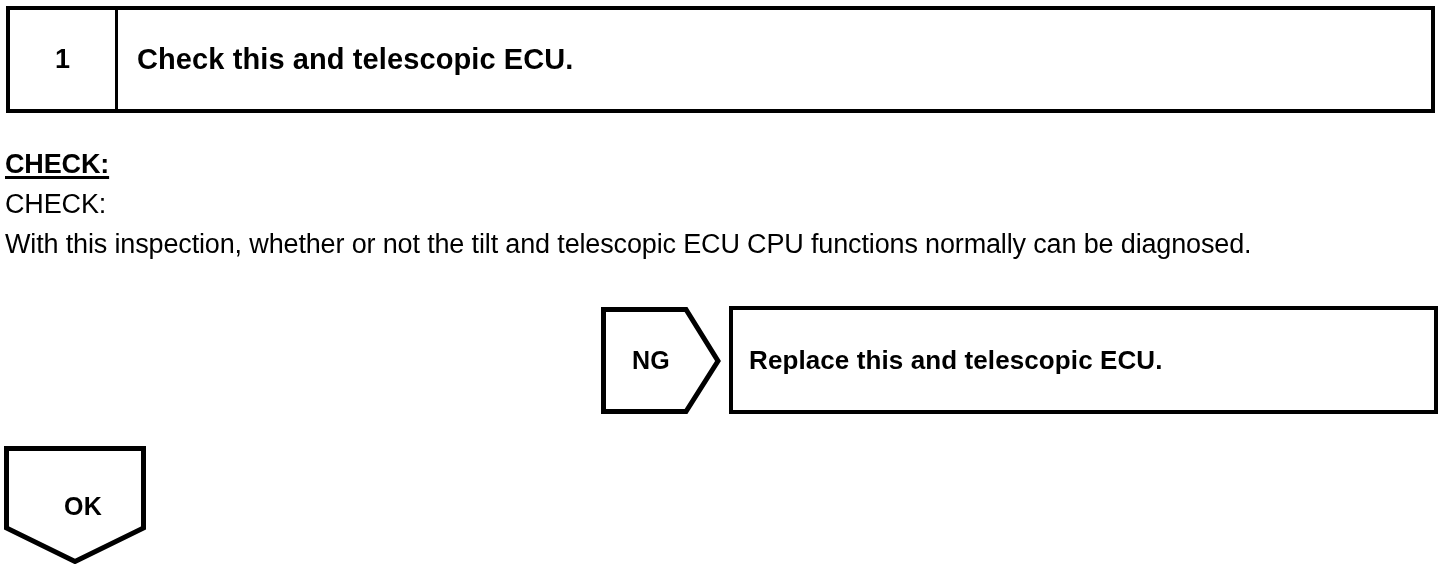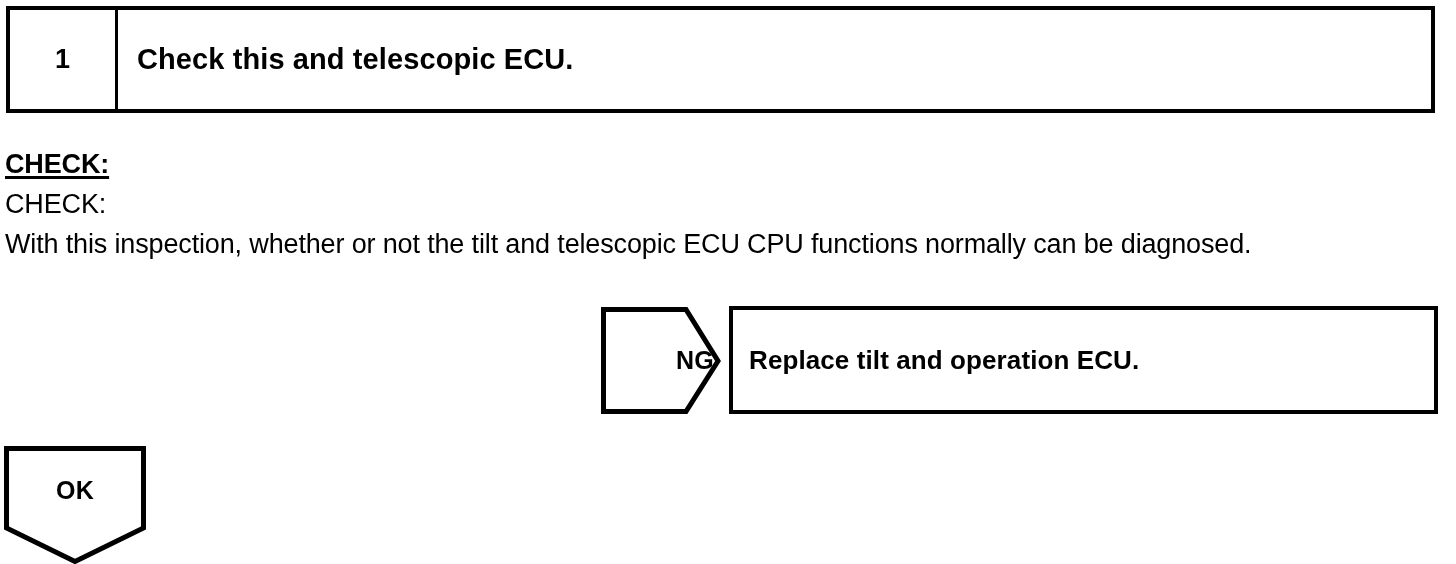--- a/index.html
+++ b/index.html
@@ -102,21 +102,20 @@
     left: 0;
     top: 0;
     width: 100px;
     height: 107px;
     display: flex;
     align-items: center;
     justify-content: center;
     font-size: 25px;
     font-weight: bold;
     letter-spacing: 0.3px;
-    padding-left: 44px;
   }
 
   
   #replace-box {
     position: absolute;
     left: 729px;
     top: 306px;
     width: 709px;
     height: 108px;
     box-sizing: border-box;
@@ -143,29 +142,30 @@
     height: 118px;
   }
   #ok-arrow svg {
     display: block;
     width: 142px;
     height: 118px;
   }
   #ok-arrow .ok-label {
     position: absolute;
     left: 0;
-    top: 0;
+    top: 16px;
     width: 142px;
     height: 88px;
     display: flex;
     align-items: center;
     justify-content: center;
     font-size: 25px;
     font-weight: bold;
     letter-spacing: 0.3px;
+    padding-left: 8px;
   }
 </style>
 </head>
 <body>
 
 <div id="step-header">
   <div id="step-number-cell">
     <span class="num">1</span>
   </div>
   <div id="step-title-cell">
@@ -182,21 +182,21 @@
 </div>
 
 <div id="ng-arrow">
   <svg viewBox="0 0 120 107" xmlns="http://www.w3.org/2000/svg">
     <polygon points="2.5,2.5 85,2.5 117,54 85,104.5 2.5,104.5" fill="#ffffff" stroke="#000000" stroke-width="5" stroke-linejoin="miter"></polygon>
   </svg>
   <span class="ng-label">NG</span>
 </div>
 
 <div id="replace-box">
-  <span class="label">Replace tilt and operation ECU.</span>
+  <span class="label">Replace this and telescopic ECU.</span>
 </div>
 
 <div id="ok-arrow">
   <svg viewBox="0 0 142 118" xmlns="http://www.w3.org/2000/svg">
     <polygon points="2.5,2.5 139.5,2.5 139.5,82 71,115.5 2.5,82" fill="#ffffff" stroke="#000000" stroke-width="5" stroke-linejoin="miter"></polygon>
   </svg>
   <span class="ok-label">OK</span>
 </div>
 
 </body></html>

